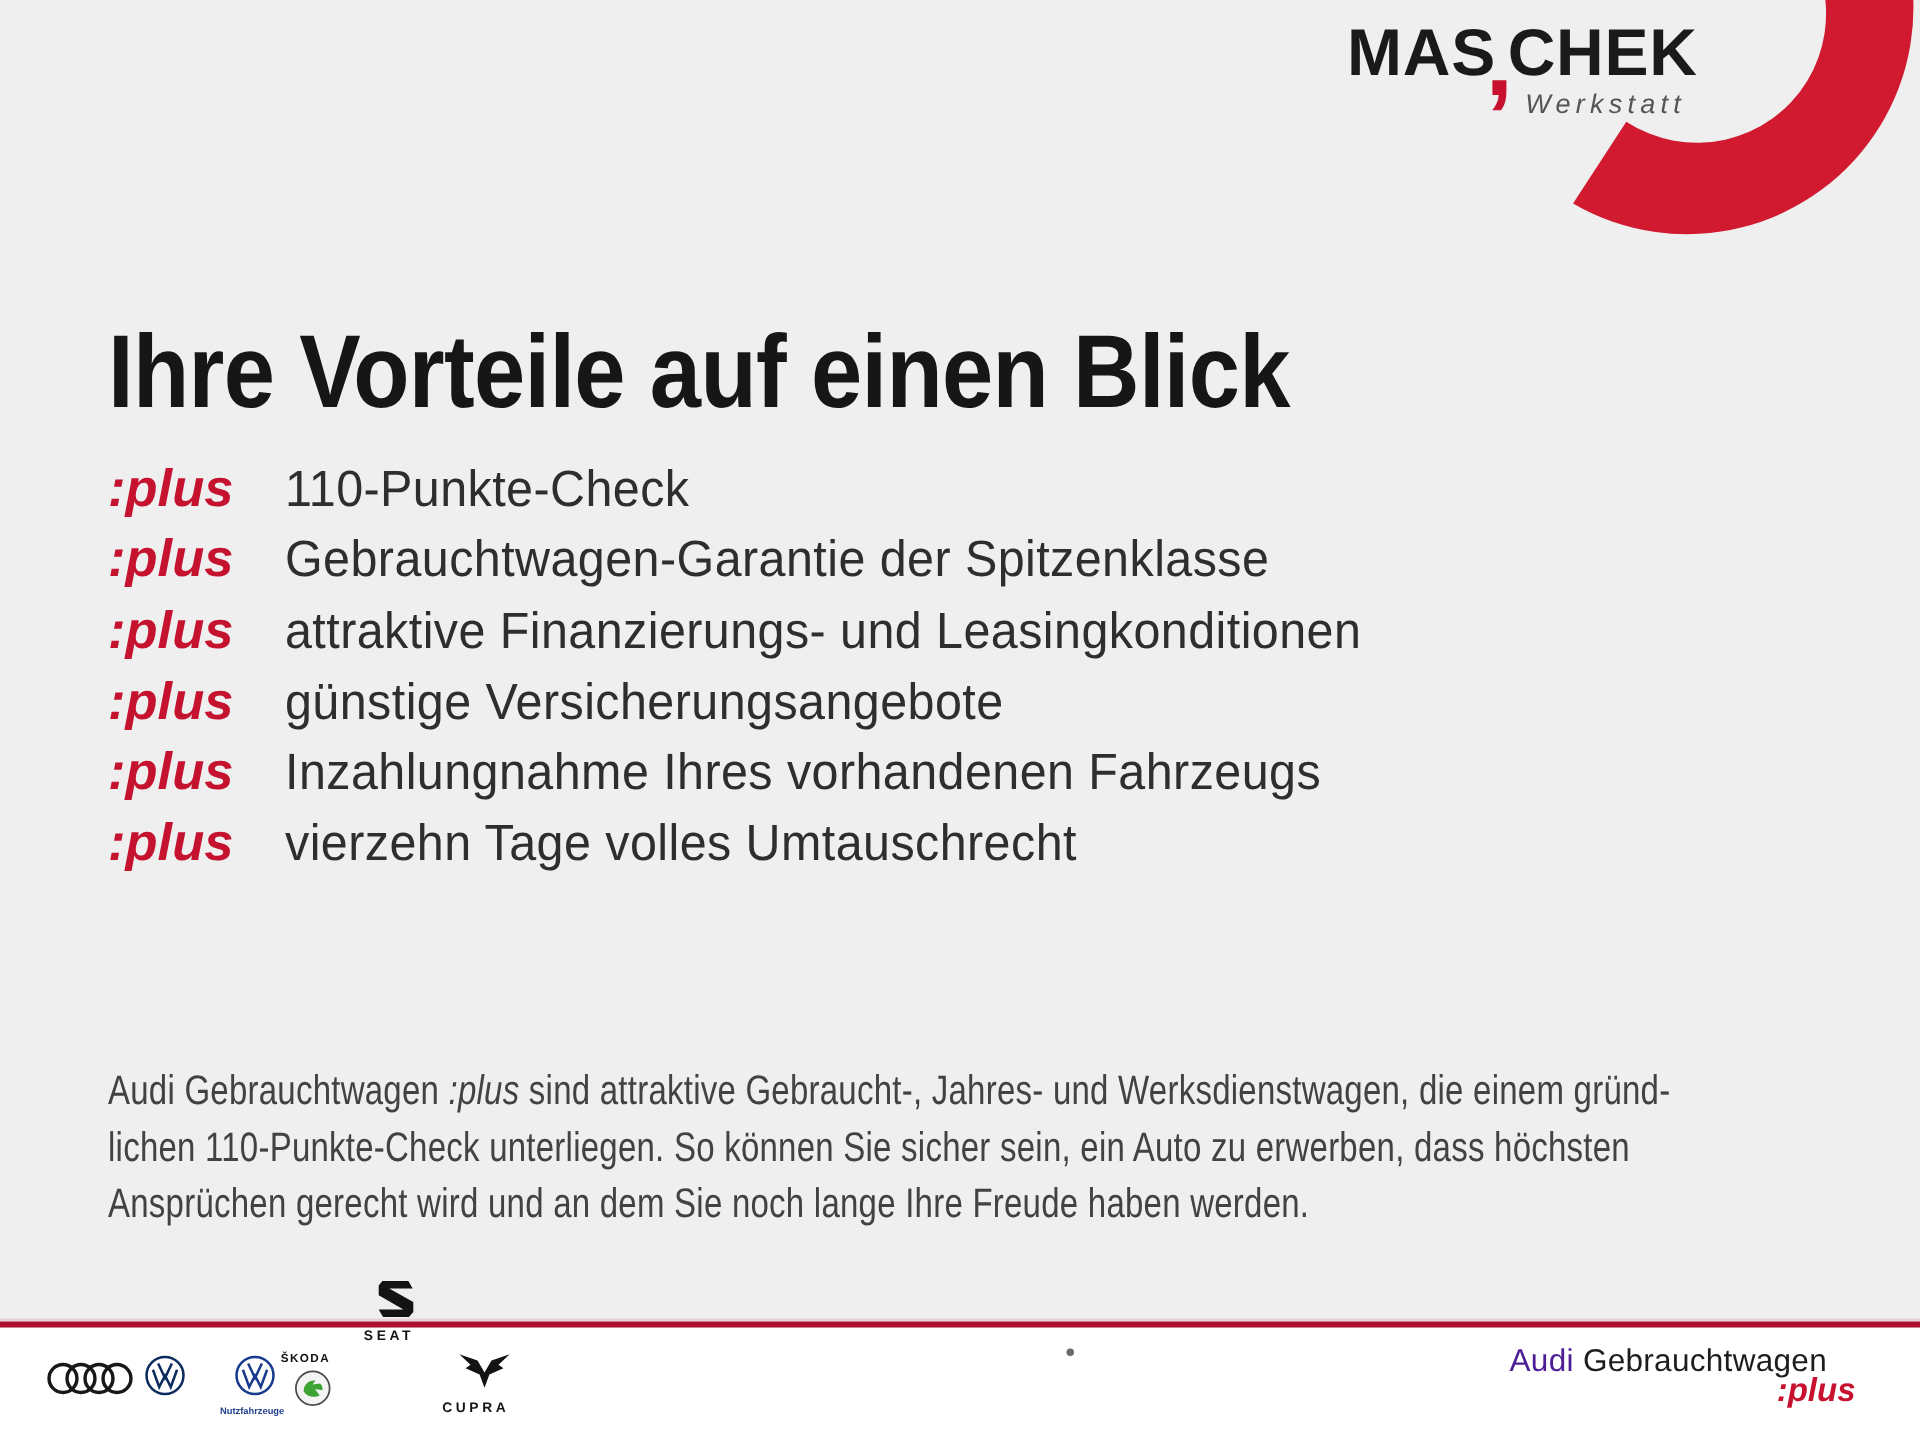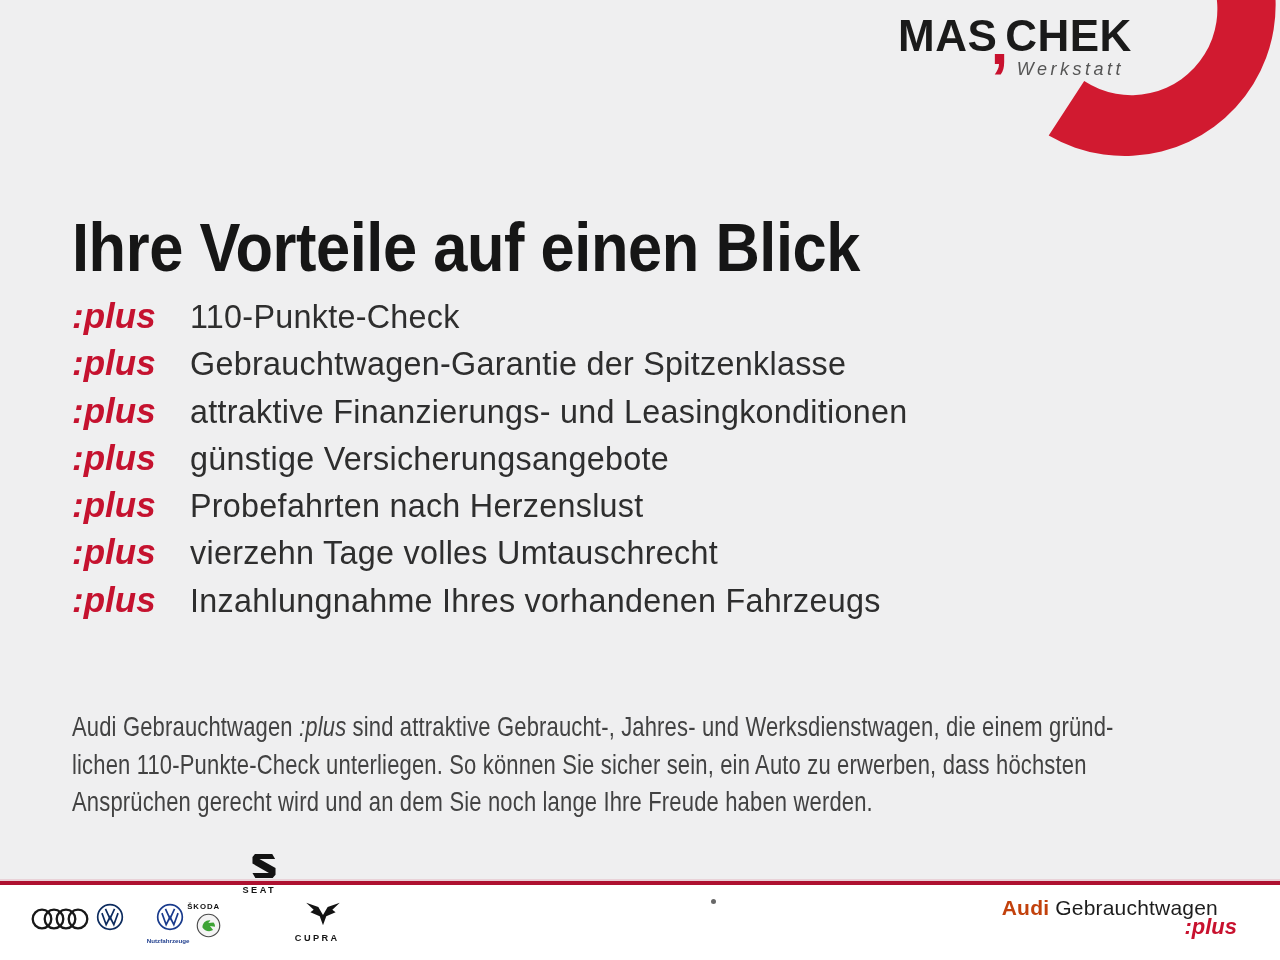--- a/index.html
+++ b/index.html
@@ -32,21 +32,21 @@
   
   .title {
     position: absolute; left: 72px; top: 213px;
     font-size: 69px; line-height: 69px; font-weight: 700;
     letter-spacing: -0.5px; color: #161616; white-space: nowrap;
     transform: scaleX(0.89); transform-origin: 0 0;
   }
 
   
   .benefits { position: absolute; left: 72px; top: 302px; }
-  .row { height: 47.3px; line-height: 28px; white-space: nowrap; }
+  .row { height: 47.3px; line-height: 48px; white-space: nowrap; }
   .plus {
     display: inline-block; width: 118px;
     font-size: 35px; font-weight: 700; font-style: italic; color: #c5122f;
   }
   .btext {
     display: inline-block; font-size: 34px; font-weight: 300;
     letter-spacing: 0.3px; color: #2e2e2e;
     transform: scaleX(0.95); transform-origin: 0 70%;
   }
 
@@ -84,21 +84,21 @@
   }
   .lbl-dark {
     display: block; font-size: 10px; font-weight: 700; color: #151515;
     letter-spacing: 2.6px; margin-top: 1px; white-space: nowrap;
     transform: scale(0.92); transform-origin: 50% 0;
   }
 
   
   .fr { position: absolute; right: 43px; top: 897px; text-align: right; }
   .fr-line1 { font-size: 21px; line-height: 21px; color: #1d1d1d; padding-right: 19px; letter-spacing: 0.2px; white-space: nowrap; }
-  .fr-brand { font-weight: 700; color: #c2410c; }
+  .fr-brand { font-weight: 400; color: #4c1d95; }
   .fr-line2 { font-size: 22px; line-height: 18px; font-weight: 700; font-style: italic; color: #c8112e; margin-top: 0px; }
 </style>
 </head>
 <body>
 
 <div class="canvas">
 
   <svg class="arc-svg" viewBox="1000 0 280 170" preserveAspectRatio="none">
     <path d="M 1206.5 -121.8 A 151 151 0 0 1 1048.7 135.6 L 1084.2 81.1 A 86 86 0 1 0 1174 -65.5 Z" fill="#d11a30"></path>
   </svg>
@@ -117,27 +117,24 @@
     <div class="row">
       <span class="plus">:plus</span><span class="btext">Gebrauchtwagen-Garantie der Spitzenklasse</span>
     </div>
     <div class="row">
       <span class="plus">:plus</span><span class="btext">attraktive Finanzierungs- und Leasingkonditionen</span>
     </div>
     <div class="row">
       <span class="plus">:plus</span><span class="btext">günstige Versicherungsangebote</span>
     </div>
     <div class="row">
-      <span class="plus">:plus</span><span class="btext">Probefahrten nach Herzenslust</span>
+      <span class="plus">:plus</span><span class="btext">Inzahlungnahme Ihres vorhandenen Fahrzeugs</span>
     </div>
     <div class="row">
       <span class="plus">:plus</span><span class="btext">vierzehn Tage volles Umtauschrecht</span>
-    </div>
-    <div class="row">
-      <span class="plus">:plus</span><span class="btext">Inzahlungnahme Ihres vorhandenen Fahrzeugs</span>
     </div>
   </div>
 
   <div class="desc">
     <div class="dline"><span>Audi Gebrauchtwagen </span><span class="dital">:plus</span><span> sind attraktive Gebraucht-, Jahres- und Werksdienstwagen, die einem gründ-</span></div>
     <div class="dline">lichen 110-Punkte-Check unterliegen. So können Sie sicher sein, ein Auto zu erwerben, dass höchsten</div>
     <div class="dline">Ansprüchen gerecht wird und an dem Sie noch lange Ihre Freude haben werden.</div>
   </div>
 
   <div class="footer-white"></div>

